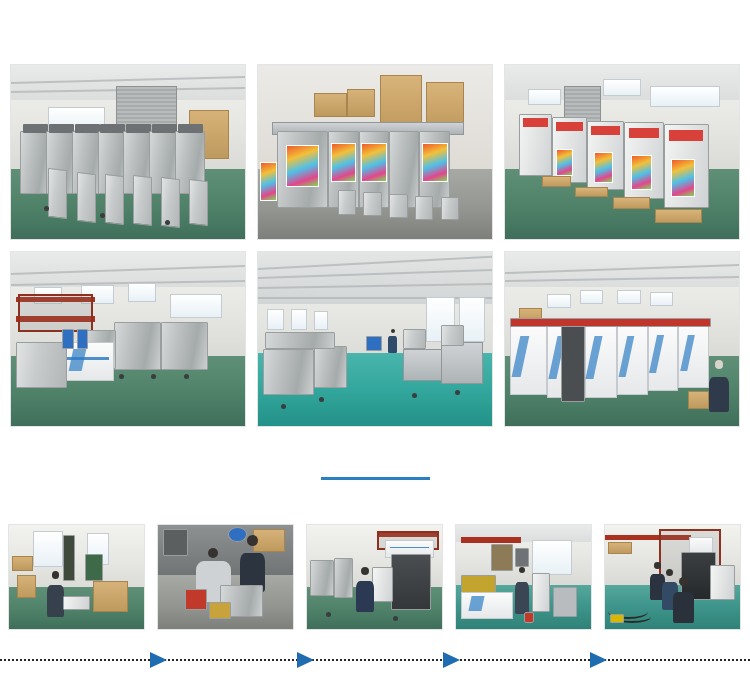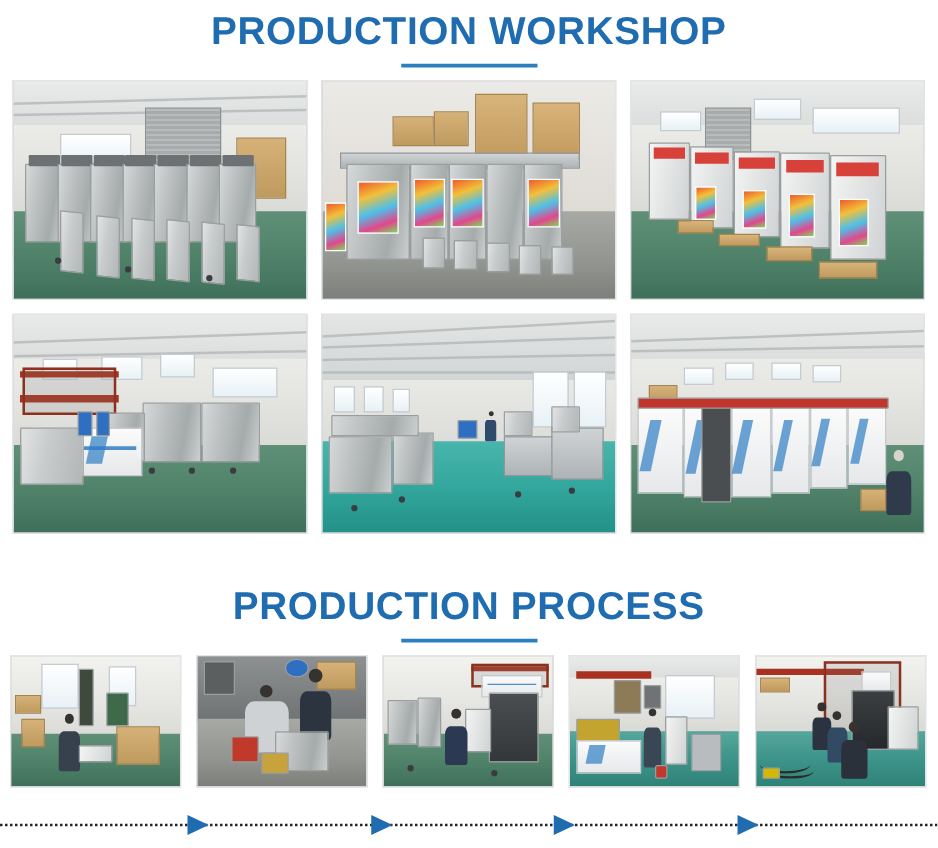--- a/index.html
+++ b/index.html
@@ -260,24 +260,20 @@
     border-top: 8px solid transparent;
     border-bottom: 8px solid transparent;
     border-left: 17px solid #1f6cb0;
   }
 </style>
 </head>
 <body>
 
 <div class="page">
 
-  <div class="section-heading" id="heading-workshop">
-    <span class="heading-text">PRODUCTION WORKSHOP</span>
-    <span class="heading-rule"></span>
-  </div>
 
   <div class="grid-workshop">
 
     <div class="photo">
       <div class="scene">
         <div class="wall"></div>
         <div class="roof"></div>
         <div class="truss" style="top:8%; transform:rotate(-1.5deg);"></div>
         <div class="truss" style="top:14%; transform:rotate(-1deg);"></div>
         <div class="window" style="left:16%; top:24%; width:24%; height:14%;"></div>
@@ -478,21 +474,20 @@
           <span class="head-dot" style="background:#d8d4cc;"></span>
           <span class="body" style="background:#2f3b4a;"></span>
         </div>
         <div class="carton" style="left:78%; top:80%; width:9%; height:10%;"></div>
       </div>
     </div>
 
   </div>
 
   <div class="section-heading" id="heading-process">
-    <span class="heading-text">PRODUCTION PROCESS</span>
     <span class="heading-rule"></span>
   </div>
 
   <div class="grid-process">
 
     <div class="photo">
       <div class="scene">
         <div class="wall" style="height:64%;"></div>
         <div class="window" style="left:18%; top:6%;  width:22%; height:34%;"></div>
         <div class="window" style="left:58%; top:8%;  width:16%; height:30%;"></div>

